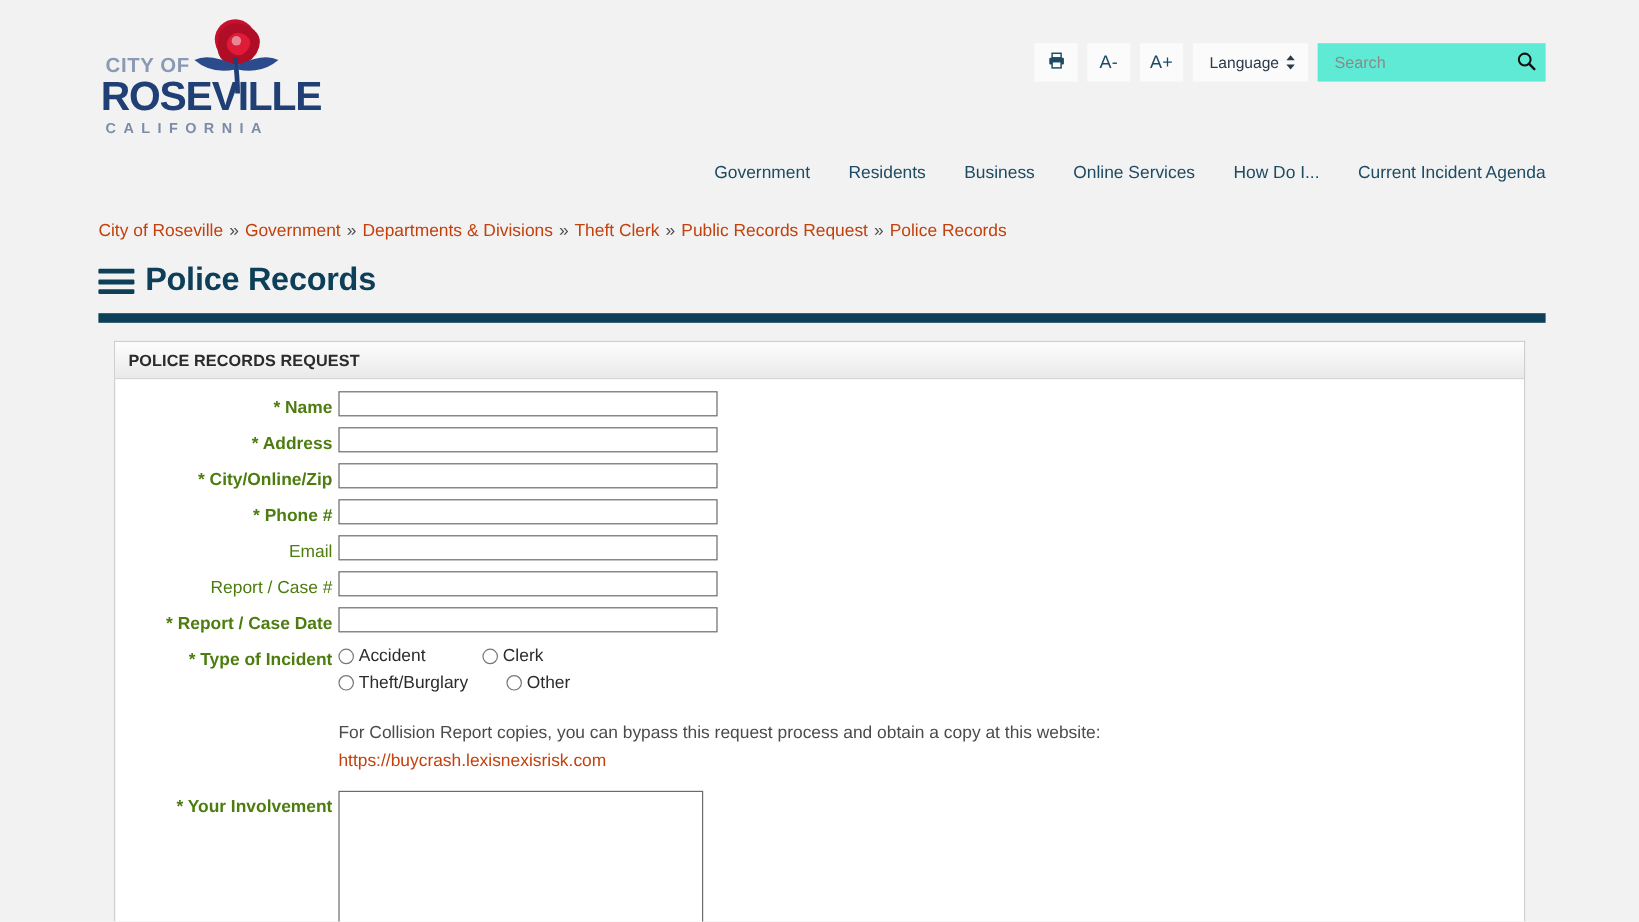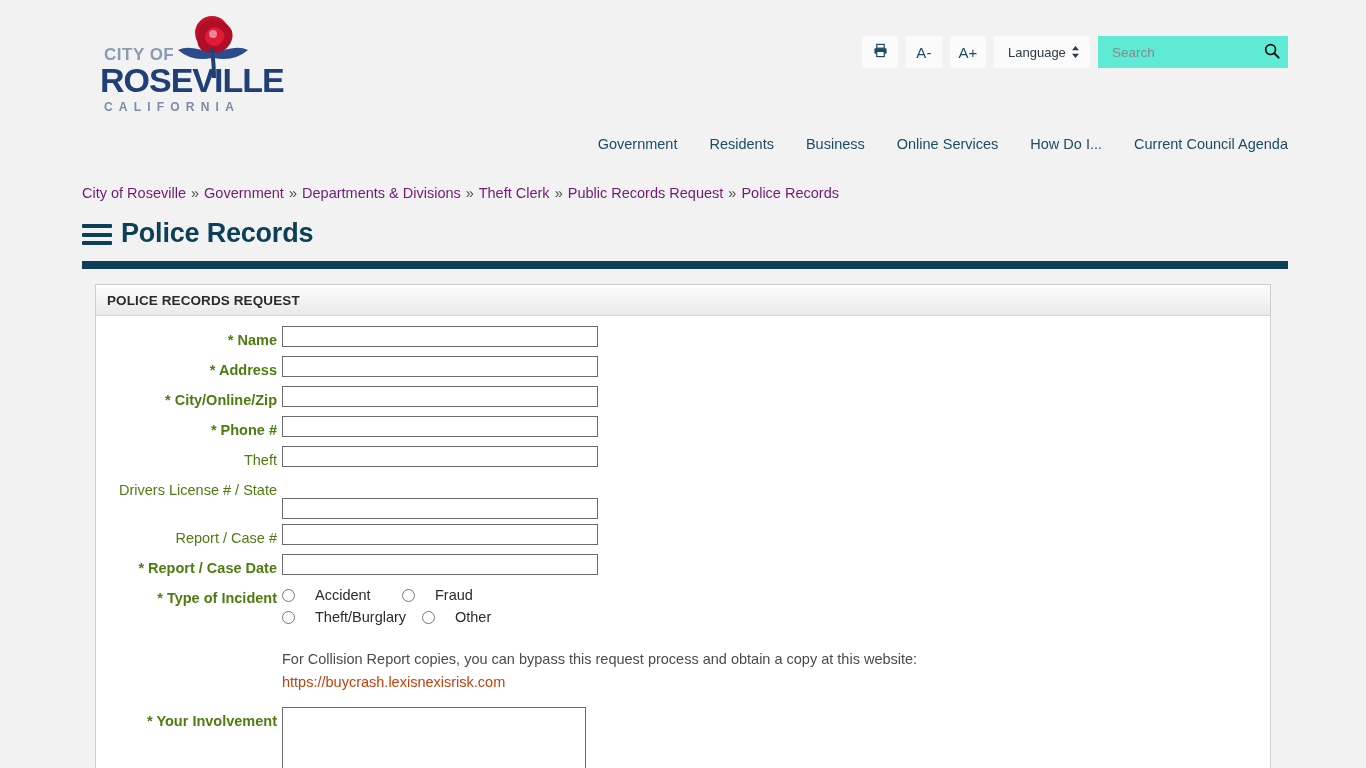--- a/index.html
+++ b/index.html
@@ -17,21 +17,21 @@
     background: #f2f2f2;
   }
 
   
   .header {
     position: relative;
     height: 125px;
   }
   .logo {
     position: absolute;
-    left: 96px;
+    left: 80px;
     top: 14px;
     width: 232px;
     height: 100px;
     text-align: right;
   }
   .logo svg { display: block; }
 
   
   .utility-bar {
     position: absolute;
@@ -116,21 +116,21 @@
 
   
   .breadcrumb {
     position: absolute;
     left: 82px;
     top: 185px;
     font-size: 14.5px;
     color: #4b4b4b;
   }
   .breadcrumb .sep { color: #4b4b4b; padding: 0 1px; }
-  .breadcrumb .crumb { color: #701a75; text-decoration: none; cursor: pointer; text-align: center; }
+  .breadcrumb .crumb { color: #c2410c; text-decoration: none; cursor: pointer; text-align: center; }
 
   
   .title-row {
     position: absolute;
     left: 82px;
     top: 218px;
     display: flex;
     align-items: center;
     gap: 9px;
   }
@@ -230,22 +230,21 @@
   }
   .radio-line {
     display: flex;
     align-items: center;
     font-size: 14.5px;
     color: #2b2b2b;
     height: 22px;
   }
   .radio-opt {
     display: flex;
-    align-items: center;
-    gap: 20px;
+    gap: 4px;
     cursor: pointer;
   }
   .radio-opt input { margin: 0; cursor: pointer; }
   .notice {
     font-size: 14.5px;
     color: #4b4b4b;
     line-height: 23px;
     max-width: 800px;
   }
   .notice a { color: #c2410c; text-decoration: none; cursor: pointer; }
@@ -312,21 +311,21 @@
       </div>
     </div>
   </div>
 
   <nav class="mainnav">
     <a>Government</a>
     <a>Residents</a>
     <a>Business</a>
     <a>Online Services</a>
     <a>How Do I...</a>
-    <a>Current Council Agenda</a>
+    <a>Current Incident Agenda</a>
   </nav>
 
   <div class="breadcrumb">
     <a class="crumb">City of Roseville</a>
     <span class="sep">»</span>
     <a class="crumb">Government</a>
     <span class="sep">»</span>
     <a class="crumb">Departments &amp; Divisions</a>
     <span class="sep">»</span>
     <a class="crumb">Theft Clerk</a>
@@ -365,28 +364,24 @@
         <div class="flabel req">* City/Online/Zip</div>
         <div class="fctl"><input type="text" style=""></div>
       </div>
 
       <div class="frow">
         <div class="flabel req">* Phone #</div>
         <div class="fctl"><input type="text" style=""></div>
       </div>
 
       <div class="frow">
-        <div class="flabel">Theft</div>
-        <div class="fctl"><input type="text" style=""></div>
-      </div>
-
-      <div class="frow">
-        <div class="flabel">Drivers License # / State</div>
-        <div class="fctl" style="padding-top:22px"><input type="text" style=""></div>
-      </div>
+        <div class="flabel">Email</div>
+        <div class="fctl"><input type="text" style=""></div>
+      </div>
+
 
       <div class="frow">
         <div class="flabel">Report / Case #</div>
         <div class="fctl"><input type="text" style=""></div>
       </div>
 
       <div class="frow">
         <div class="flabel req">* Report / Case Date</div>
         <div class="fctl"><input type="text" style=""></div>
       </div>
@@ -394,21 +389,21 @@
       <div class="frow">
         <div class="flabel req">* Type of Incident</div>
         <div class="fctl">
           <div class="radio-line">
             <label class="radio-opt" style="width:120px">
               <input type="radio" name="incident" style="">
               <span>Accident</span>
             </label>
             <label class="radio-opt">
               <input type="radio" name="incident" style="">
-              <span>Fraud</span>
+              <span>Clerk</span>
             </label>
           </div>
           <div class="radio-line">
             <label class="radio-opt" style="width:140px">
               <input type="radio" name="incident" style="">
               <span>Theft/Burglary</span>
             </label>
             <label class="radio-opt">
               <input type="radio" name="incident" style="">
               <span>Other</span>

